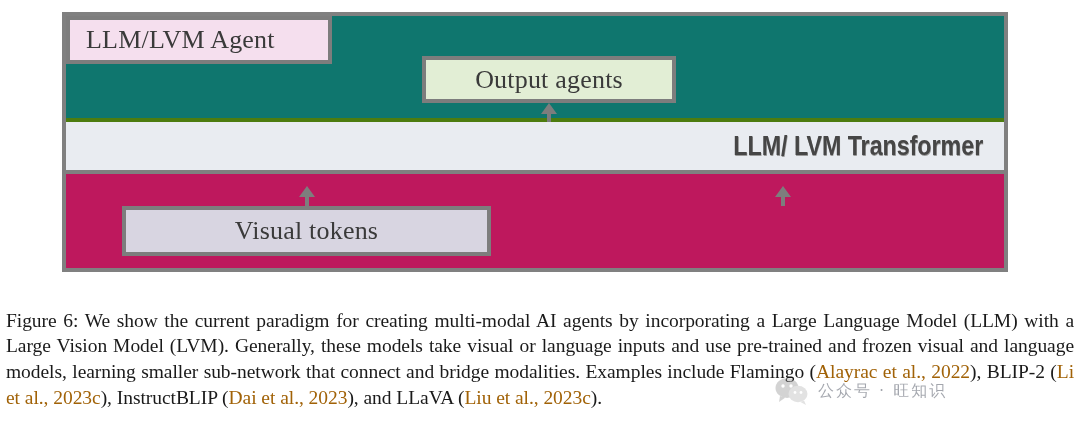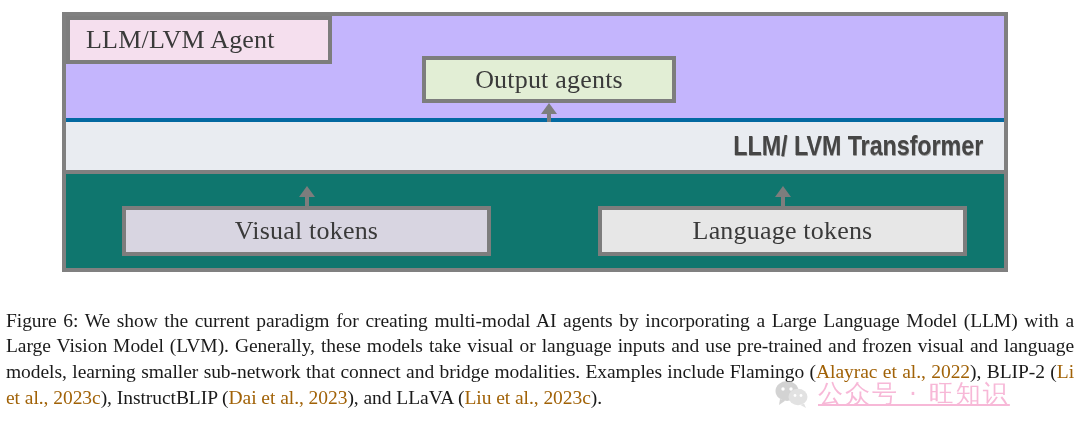--- a/index.html
+++ b/index.html
@@ -29,36 +29,36 @@
 
   .band {
     position: absolute;
     left: 0;
     right: 0;
     box-sizing: border-box;
   }
   #band-top {
     top: 0;
     height: 106px;
-    background: #c4b5fd;
-    border-bottom: 4px solid #0369a1;
+    background: #0f766e;
+    border-bottom: 4px solid #4d7c0f;
   }
   #band-transformer {
     top: 106px;
     height: 52px;
     background: #e9ecf1;
     border-bottom: 4px solid #808080;
     display: flex;
     align-items: center;
     justify-content: flex-end;
   }
   #band-bottom {
     top: 158px;
     height: 94px;
-    background: #0f766e;
+    background: #be185d;
   }
 
   
   .node-box {
     position: absolute;
     box-sizing: border-box;
     border: 4px solid #7d7d7d;
     display: flex;
     align-items: center;
     justify-content: center;
@@ -175,25 +175,24 @@
     left: 775px;
     top: 377px;
     display: flex;
     align-items: center;
     gap: 9px;
     opacity: 0.38;
     pointer-events: none;
   }
   #watermark .wm-text {
     font-family: "DejaVu Sans", "Liberation Sans", sans-serif;
-    font-size: 25px;
-    color: #ec4899;
+    font-size: 16px;
+    color: #0f172a;
     letter-spacing: 2px;
     white-space: nowrap;
-    text-decoration: underline;
   }
   #watermark svg { display: block; }
 </style>
 </head>
 <body>
 
 <div id="figure-panel">
 
   <div class="band" id="band-top">
     <div class="node-box" id="box-agent">LLM/LVM Agent</div>
@@ -206,21 +205,20 @@
     </div>
   </div>
 
   <div class="band" id="band-transformer">
     <span id="transformer-label">LLM/ LVM Transformer</span>
   </div>
 
   <div class="band" id="band-bottom">
     <div class="node-box" id="box-visual">Visual tokens</div>
 
-    <div class="node-box" id="box-language">Language tokens</div>
 
     <div class="arrow-up" id="arrow-visual-to-transformer">
       <span class="head"></span>
       <span class="shaft"></span>
     </div>
 
     <div class="arrow-up" id="arrow-language-to-transformer">
       <span class="head"></span>
       <span class="shaft"></span>
     </div>

